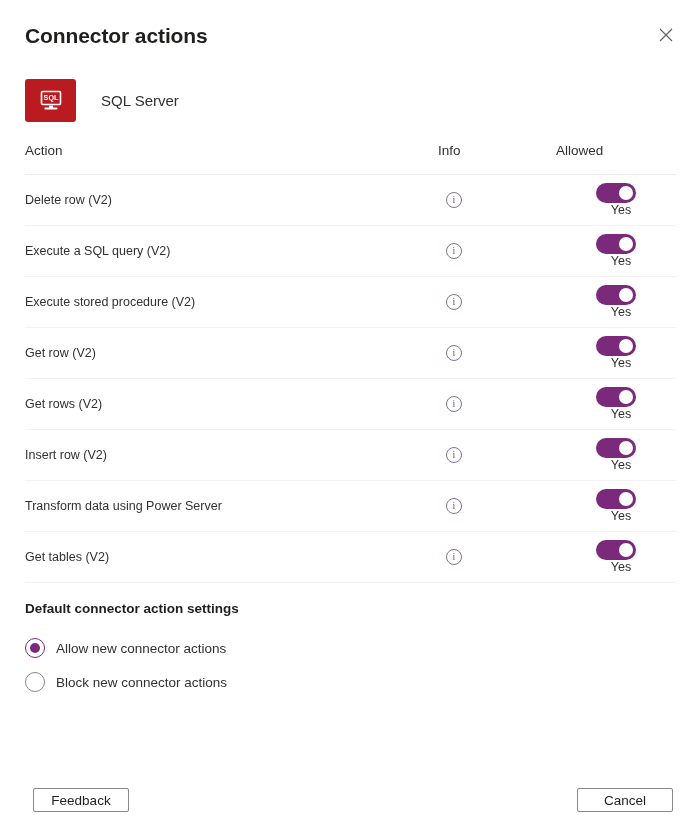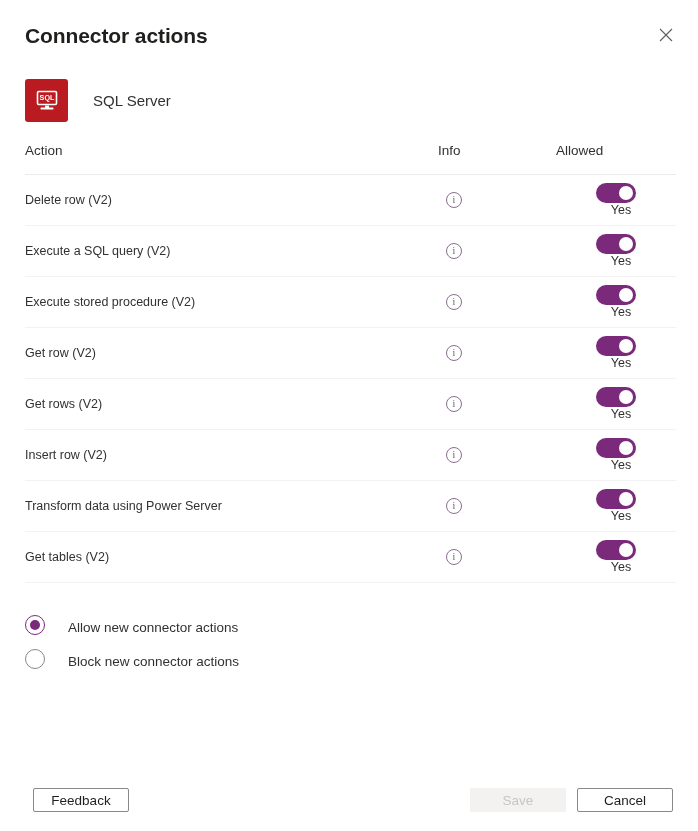--- a/index.html
+++ b/index.html
@@ -47,21 +47,21 @@
   }
 
   
   .connector-row {
     display: flex;
     align-items: center;
     padding: 13px 25px 0 25px;
     height: 63px;
   }
   .connector-icon {
-    width: 43px;
+    width: 51px;
     height: 43px;
     border-radius: 3px;
     display: flex;
     align-items: center;
     justify-content: center;
     flex: 0 0 auto;
   }
   .connector-name {
     font-size: 15px;
     color: #323130;
@@ -158,24 +158,23 @@
     padding: 18px 25px 0 25px;
   }
   .settings-title {
     font-size: 13.5px;
     font-weight: 700;
     color: #201f1e;
     margin-bottom: 15px;
   }
   .radio-row {
     display: flex;
-    align-items: flex-end;
+    align-items: center;
     height: 34px;
     cursor: pointer;
-    gap: 12px;
   }
   .radio {
     width: 20px;
     height: 20px;
     border-radius: 50%;
     border: 1.5px solid #8a8886;
     flex: 0 0 auto;
     display: flex;
     align-items: center;
     justify-content: center;
@@ -357,32 +356,32 @@
               </div>
               <span class="toggle-label">Yes</span>
             </div>
           </td>
         </tr>
       </tbody>
   </table>
 </div>
 
 <div class="settings">
+  <div class="settings-title">Default connector action settings</div>
   <div id="radio-group">
       <div class="radio-row">
         <div class="radio checked"></div>
         <span class="radio-label">Allow new connector actions</span>
       </div>
       <div class="radio-row">
         <div class="radio"></div>
         <span class="radio-label">Block new connector actions</span>
       </div>
     </div>
 </div>
 
 <div class="footer">
   <button class="btn">Feedback</button>
   <div class="footer-spacer"></div>
   <div class="footer-right">
-    <button class="btn btn-disabled" disabled="">Save</button>
     <button class="btn">Cancel</button>
   </div>
 </div>
 
 </body></html>

